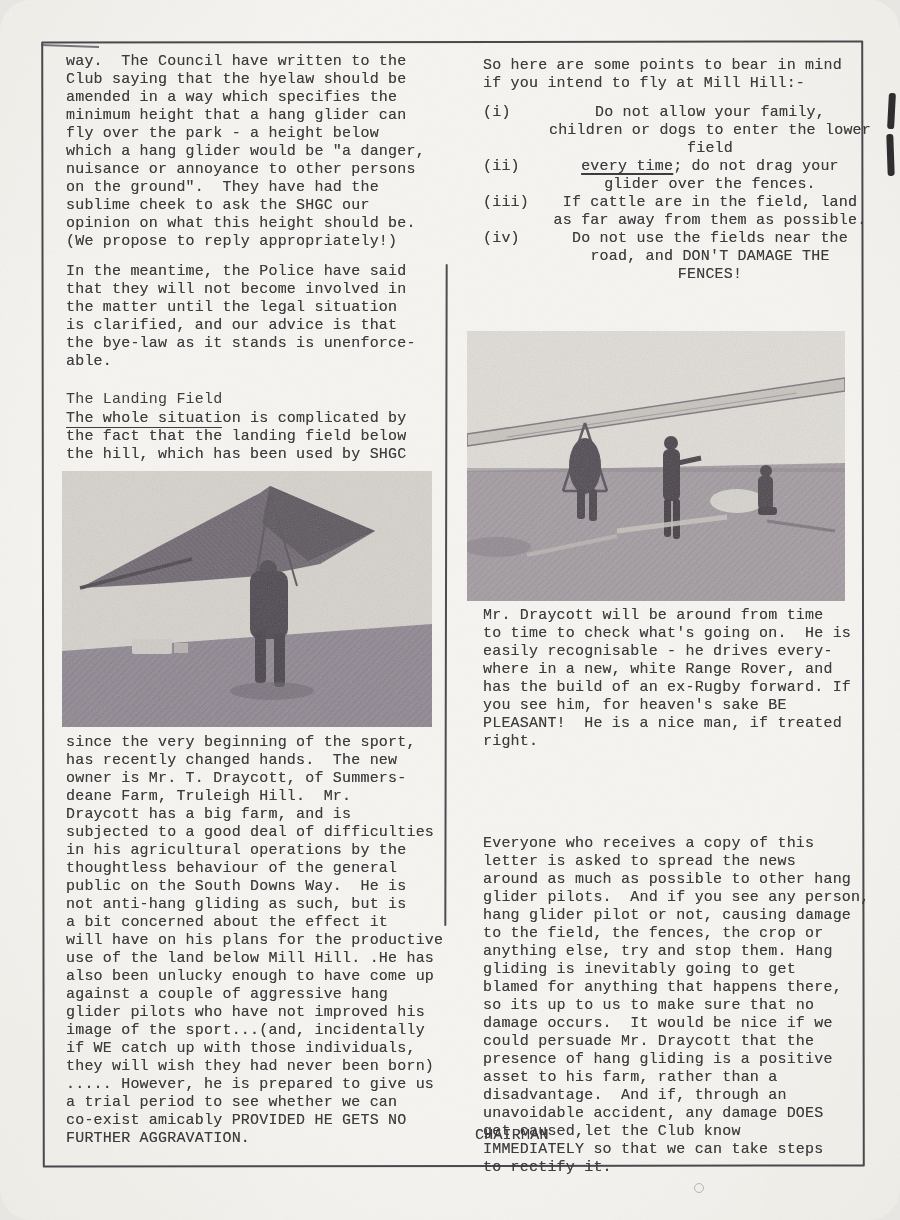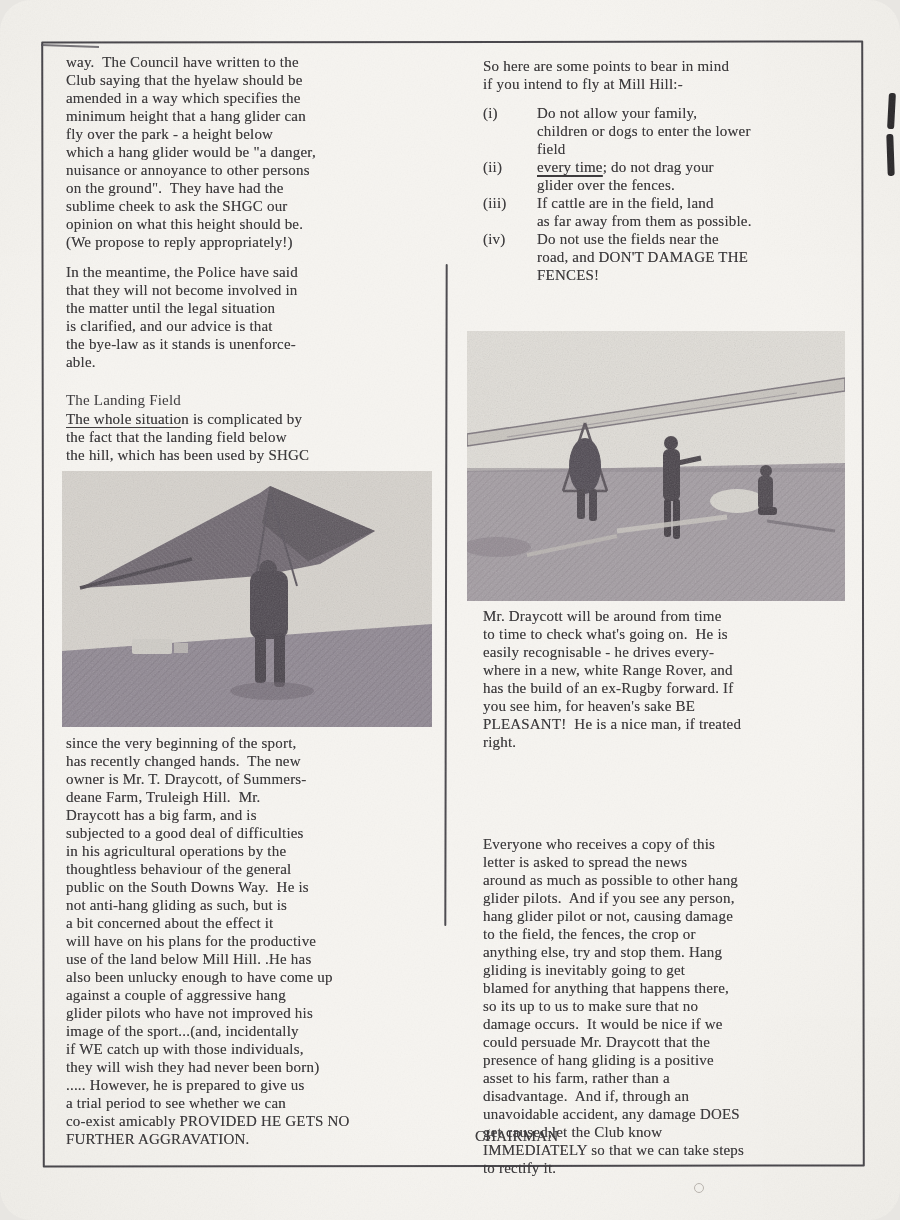--- a/index.html
+++ b/index.html
@@ -1,21 +1,21 @@
 <!DOCTYPE html>
 <html><head>
 <meta charset="utf-8">
 <style>
   html,body{margin:0;padding:0;background:#e8e6e2;}
   #page{
     position:relative;width:900px;height:1220px;margin:0 auto;
     background:#f4f2ee;
     background-image:radial-gradient(ellipse at 50% 45%, #f6f4f0 60%, #efede8 100%);
     overflow:hidden;
-    font-family:Liberation Serif, serif;
+    font-family:Liberation Mono, monospace;
     color:#3a383a;
     border-radius:31px;
   }
   .txt{
     position:absolute;
     font-size:15px;line-height:18px;letter-spacing:0.2px;
     white-space:pre;
     text-shadow:0 0 0.5px rgba(58,56,58,0.55);
   }
   .frame{
@@ -38,21 +38,21 @@
   }
   .photo{position:absolute;overflow:hidden;}
   .rules{position:absolute;left:483px;top:104px;width:400px;}
   .rule-row{display:flex;align-items:flex-start;}
   .rule-label{
     flex:0 0 54px;font-size:15px;line-height:18px;letter-spacing:0.2px;
     white-space:pre;text-shadow:0 0 0.5px rgba(58,56,58,0.55);
   }
   .rule-text{
     flex:1;font-size:15px;line-height:18px;letter-spacing:0.2px;
-    white-space:pre;text-shadow:0 0 0.5px rgba(58,56,58,0.55);
+    white-space:pre;text-shadow:0 0 0.5px rgba(58,56,58,0.55);text-align:center;
   }
   .u{
     text-decoration:underline;
     text-decoration-thickness:1.5px;
     text-underline-offset:3px;
   }
   .scan-mark{
     position:absolute;background:#2c2a2c;border-radius:3px;
   }
   .stray-ring{

